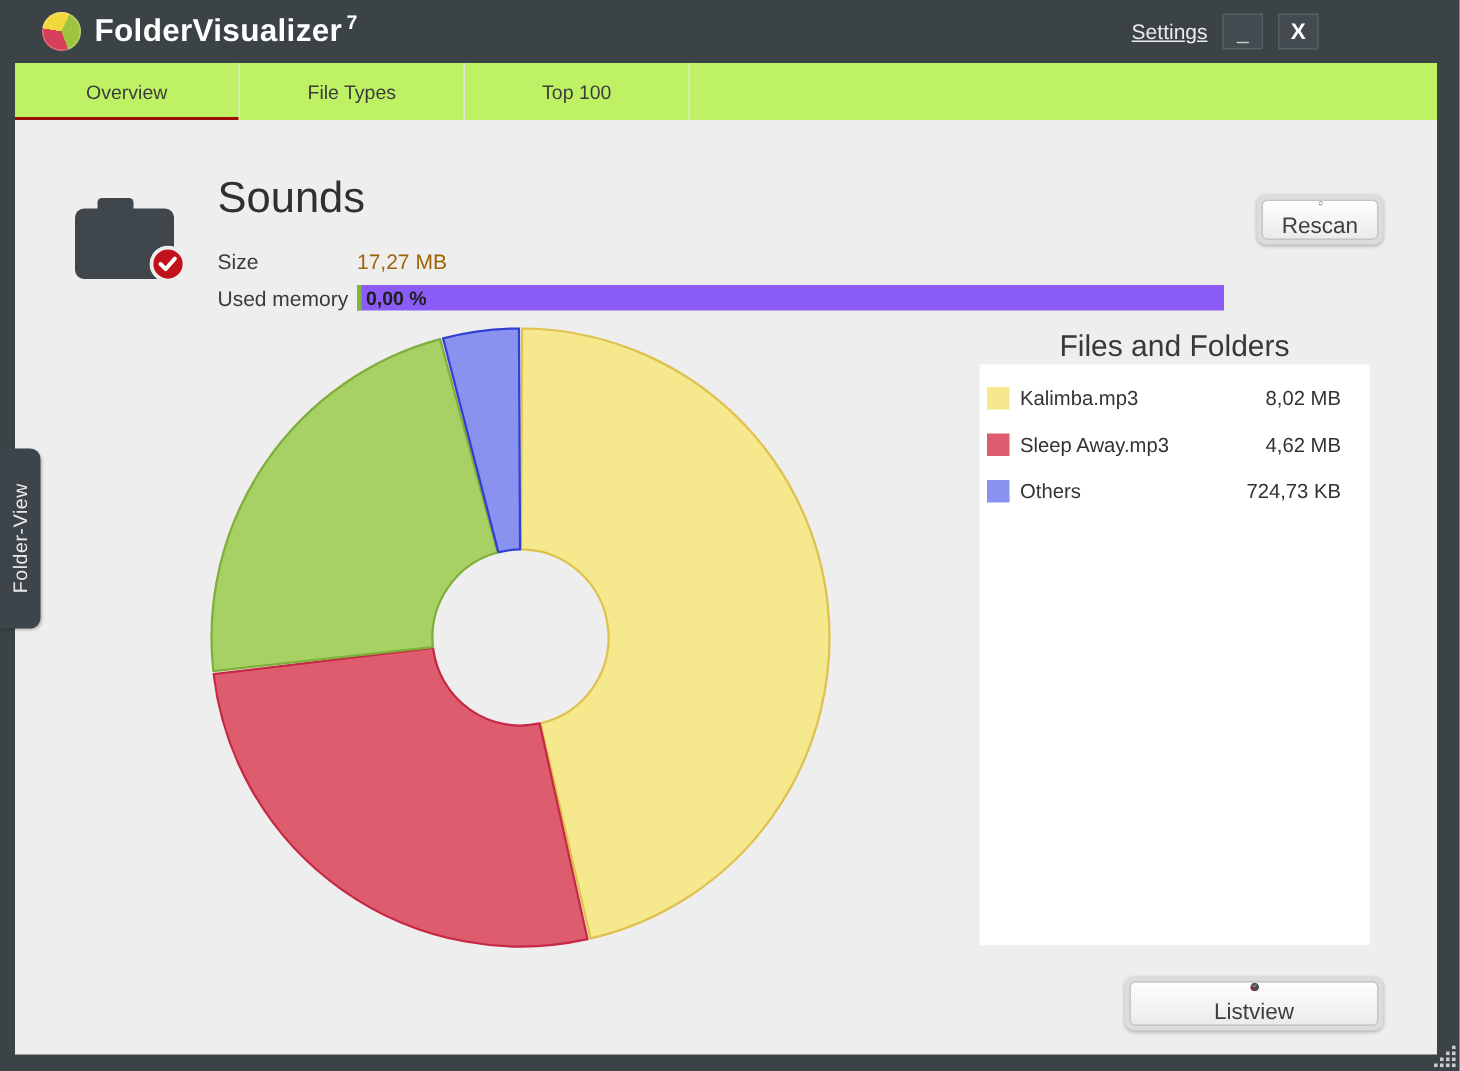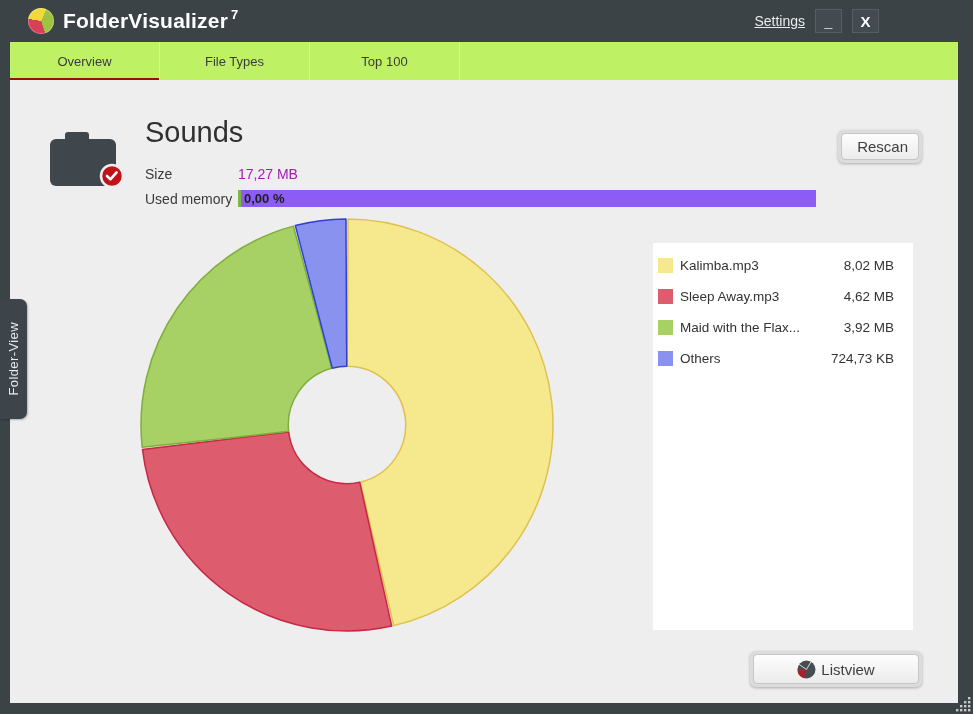--- a/index.html
+++ b/index.html
@@ -43,40 +43,40 @@
     content:""; position:absolute; left:0; right:0; bottom:0; height:2px; background:#9B1005;
   }
   
   .content {
     position:absolute; left:10px; top:80px; width:948px; height:623px;
     background:#EEEEEE;
   }
   .folder-icon { position:absolute; left:40px; top:50px; }
   .page-title { position:absolute; left:135px; top:36px; font-size:29px; color:#303030; }
   .info-label { position:absolute; font-size:14px; color:#3A3A3A; }
-  .info-value { position:absolute; font-size:14px; color:#a21caf; }
+  .info-value { position:absolute; font-size:14px; color:#a16207; }
   .membar {
     position:absolute; left:228px; top:110px; width:578px; height:17px;
     background:#8b5cf6; overflow:hidden;
   }
   .membar-fill { position:absolute; left:0; top:0; bottom:0; background:#7DB93C; }
   .membar-text {
     position:absolute; left:6px; top:0; line-height:17px;
     font-size:13px; font-weight:bold; color:#1E1E1E;
   }
   
   .btn-outer {
     position:absolute; background:#DCDCDC; border-radius:6px; padding:3px;
     box-shadow:0 1px 3px rgba(0,0,0,.28); cursor:pointer;
   }
   .btn-inner {
     height:100%; background:linear-gradient(#FEFEFE,#EBEBEB);
     border:1px solid #C6C6C6; border-radius:4px;
     display:flex; align-items:center; justify-content:center; gap:5px;
-    font-size:15px; color:#3E3E3E; padding:0 10px;
+    font-size:15px; color:#3E3E3E; padding:0 10px;flex-direction:column;
   }
   .rescan-btn { left:828px; top:50px; width:84px; height:33px; }
   .listview-btn { left:740px; top:571px; width:172px; height:36px; }
   
   .chart-svg { position:absolute; left:120px; top:128px; }
   .panel-title {
     position:absolute; left:643px; top:140px; width:260px;
     text-align:center; font-size:20px; color:#383838;
   }
   .legend-panel {
@@ -155,38 +155,34 @@
       </div>
     </div>
 
     <svg class="chart-svg" id="donut-chart" width="434" height="434" viewBox="0 0 434 434">
         <path d="M218.03,11.00 A206,206 0 0 1 263.71,417.63 L230.31,274.18 A58.709999999999994,58.709999999999994 0 0 0 217.29,158.29 Z" fill="#F6E88D" stroke="#DFC14E" stroke-width="1.5" stroke-linejoin="round"></path>
         <path d="M261.70,418.09 A206,206 0 0 1 12.45,241.39 L158.70,223.95 A58.709999999999994,58.709999999999994 0 0 0 229.74,274.31 Z" fill="#DD5C6E" stroke="#C62846" stroke-width="1.5" stroke-linejoin="round"></path>
         <path d="M12.22,239.35 A206,206 0 0 1 163.38,18.10 L201.72,160.31 A58.709999999999994,58.709999999999994 0 0 0 158.64,223.37 Z" fill="#A7D165" stroke="#7FAE3B" stroke-width="1.5" stroke-linejoin="round"></path>
         <path d="M165.37,17.57 A206,206 0 0 1 215.97,11.00 L216.71,158.29 A58.709999999999994,58.709999999999994 0 0 0 202.29,160.16 Z" fill="#8A92F0" stroke="#3240D2" stroke-width="1.5" stroke-linejoin="round"></path>
       </svg>
 
+    <div class="panel-title">Files and Folders</div>
     <div class="legend-panel" id="legend-panel">
   <div class="legend-row">
     <span class="legend-swatch" style="background: rgb(246, 232, 141);"></span>
     <span class="legend-label">Kalimba.mp3</span>
     <span class="legend-value">8,02 MB</span>
   </div>
 
   <div class="legend-row">
     <span class="legend-swatch" style="background: rgb(221, 92, 110);"></span>
     <span class="legend-label">Sleep Away.mp3</span>
     <span class="legend-value">4,62 MB</span>
   </div>
 
-  <div class="legend-row">
-    <span class="legend-swatch" style="background: rgb(167, 209, 101);"></span>
-    <span class="legend-label">Maid with the Flax...</span>
-    <span class="legend-value">3,92 MB</span>
-  </div>
 
   <div class="legend-row">
     <span class="legend-swatch" style="background: rgb(138, 146, 240);"></span>
     <span class="legend-label">Others</span>
     <span class="legend-value">724,73 KB</span>
   </div>
 </div>
 
     <div class="btn-outer listview-btn">
       <div class="btn-inner">

